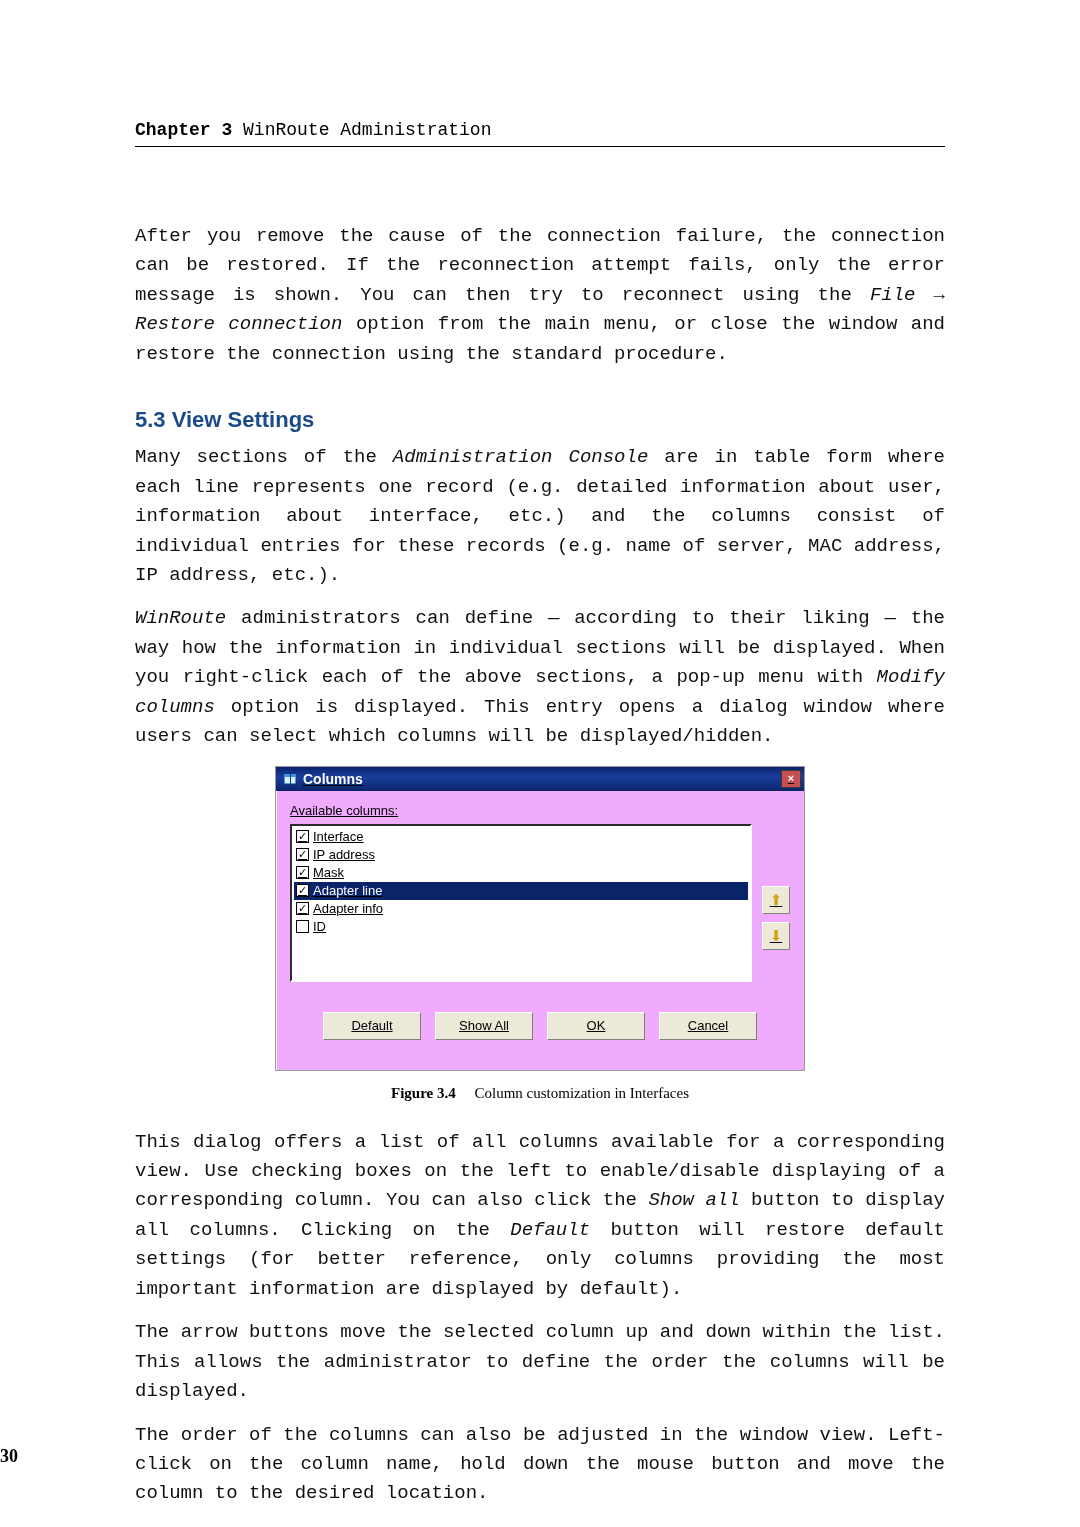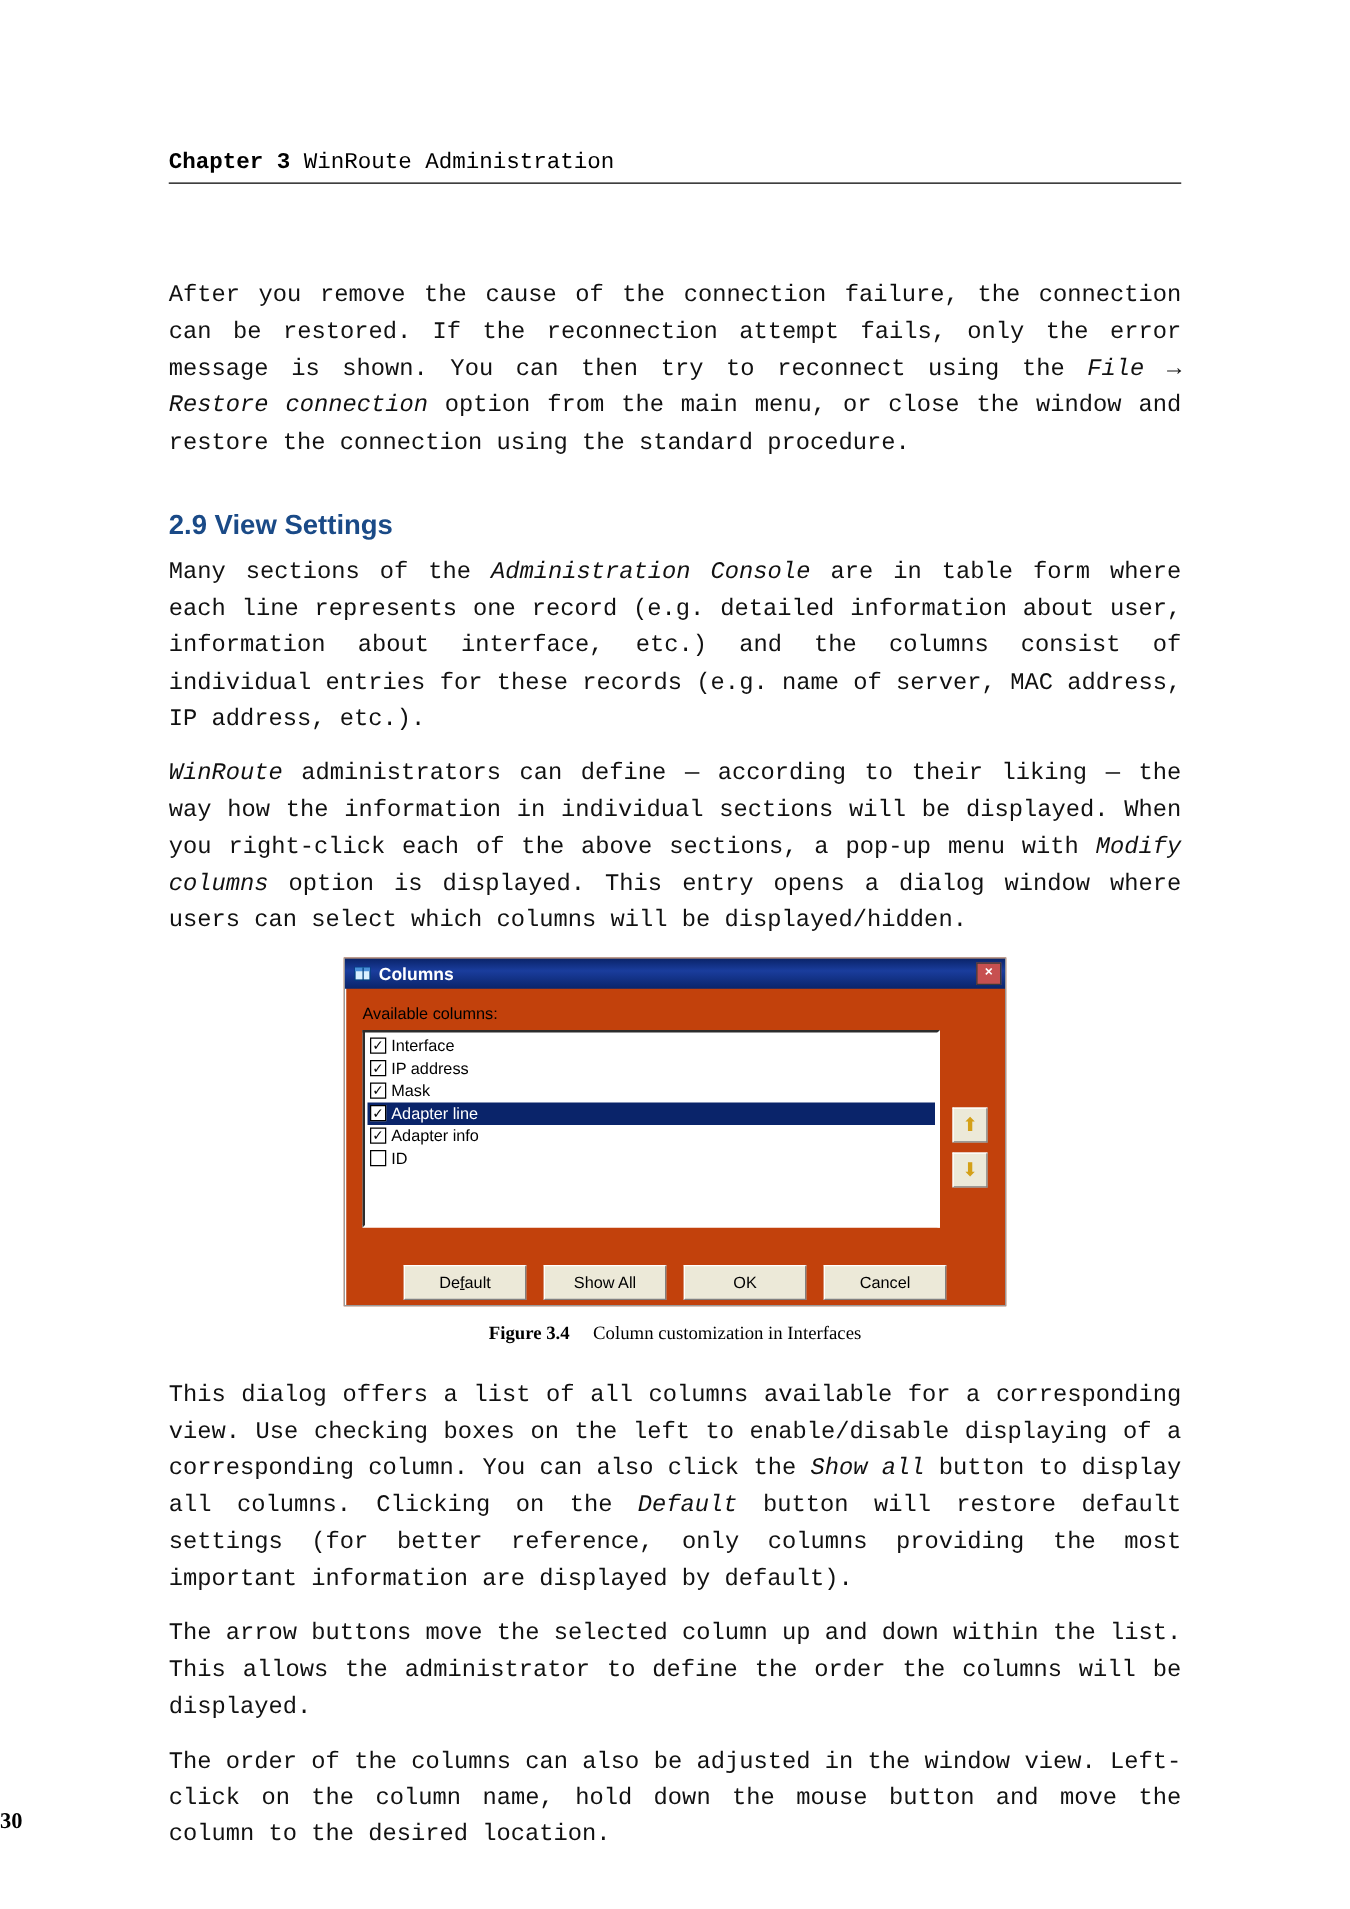--- a/index.html
+++ b/index.html
@@ -42,23 +42,24 @@
   .ital { font-style: italic; }
 
   
   .dialog-wrap {
     margin: 12px auto 8px auto;
     width: 530px;
   }
   .dialog {
     font-family: Tahoma, 'Segoe UI', sans-serif;
     font-size: 13px;
-    background: #c2410c;
+    background: #f0abfc;
     border: 1px solid #9a9a9a;
     box-shadow: 1px 1px 0 #fff inset;
+    text-decoration: underline;
   }
   .titlebar {
     height: 24px;
     background: linear-gradient(180deg, #0a246a 0%, #1a3d9d 40%, #0a246a 100%);
     color: #fff;
     font-weight: bold;
     display: flex;
     align-items: center;
     padding: 0 3px 0 6px;
   }
@@ -79,21 +80,21 @@
     color: #fff;
     font-weight: bold;
     font-size: 11px;
     display: flex;
     align-items: center;
     justify-content: center;
     font-family: Arial, sans-serif;
     line-height: 1;
   }
   .dialog-body {
-    padding: 12px 14px 4px 14px;
+    padding: 12px 14px 30px 14px;
   }
   .avail-label {
     font-size: 13px;
     color: #000;
     margin-bottom: 6px;
   }
   .mid-row {
     display: flex;
     gap: 10px;
   }
@@ -198,21 +199,21 @@
   <div class="running-head">
     <span class="chap-label">Chapter 3</span>
     <span> </span>
     <span>WinRoute Administration</span>
   </div>
 
   <p class="body-text">
     <span>After you remove the cause of the connection failure, the connection can be restored. If the reconnection attempt fails, only the error message is shown. You can then try to reconnect using the </span><span class="ital">File → Restore connection</span><span> option from the main menu, or close the window and restore the connection using the standard procedure.</span>
   </p>
 
-  <h2 class="section-heading">2.9  View Settings</h2>
+  <h2 class="section-heading">5.3  View Settings</h2>
 
   <p class="body-text">
     <span>Many sections of the </span><span class="ital">Administration Console</span><span> are in table form where each line represents one record (e.g. detailed information about user, information about interface, etc.) and the columns consist of individual entries for these records (e.g. name of server, MAC address, IP address, etc.).</span>
   </p>
 
   <p class="body-text">
     <span class="ital">WinRoute</span><span> administrators can define — according to their liking — the way how the information in individual sections will be displayed. When you right-click each of the above sections, a pop-up menu with </span><span class="ital">Modify columns</span><span> option is displayed. This entry opens a dialog window where users can select which columns will be displayed/hidden.</span>
   </p>
 
   <div class="dialog-wrap">

